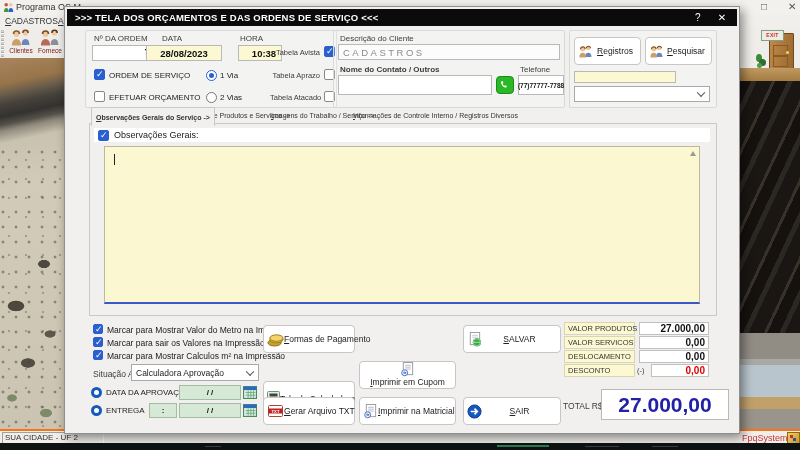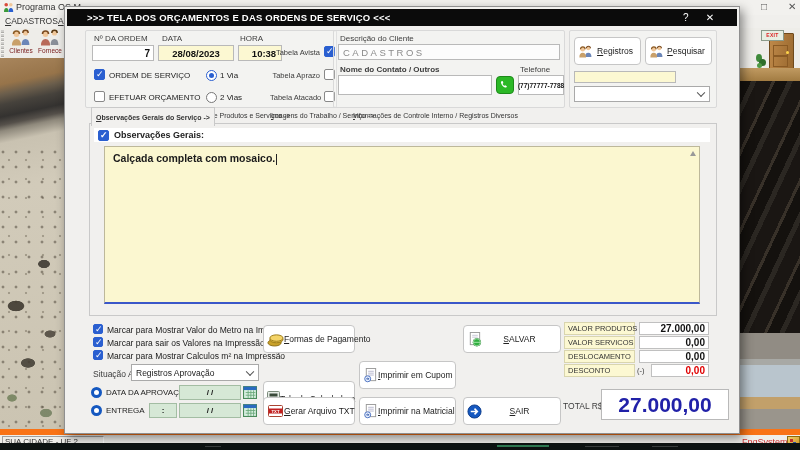--- a/index.html
+++ b/index.html
@@ -37,33 +37,33 @@
   .photo-left::after{content:"";position:absolute;left:0;top:90px;right:0;bottom:0;
     background-image:radial-gradient(circle at 3px 4px, rgba(70,62,50,.5) 1px, transparent 1.8px),
                      radial-gradient(circle at 9px 12px, rgba(90,82,66,.38) 1px, transparent 1.6px);
     background-size:13px 15px,17px 19px;}
   .photo-right{position:absolute;left:738px;top:68px;width:62px;height:361px;z-index:2;border-left:1px solid #cfcecb;box-sizing:border-box;}
   .gr-top{height:13px;background:linear-gradient(#c09a62,#a27c42);}
   .gr-dark{height:252px;background:repeating-linear-gradient(115deg,#14110e 0 11px,#2b2722 11px 16px,#1a1613 16px 30px,#383129 30px 33px);}
   .gr-bot{height:96px;background:linear-gradient(#918c84 0 26px,#a8a9a5 26px 32px,#b9c5cd 32px 64px,#c2a06a 64px 76px,#9a958c 76px 100%);}
 
   
-  .mw-statusbar{position:absolute;left:0;top:429px;width:800px;height:14px;background:#efeeea;border-top:6px solid #f97316;z-index:3;box-sizing:border-box;}
+  .mw-statusbar{position:absolute;left:0;top:429px;width:800px;height:14px;background:#efeeea;border-top:2px solid #f97316;z-index:3;box-sizing:border-box;}
   .status-cell{position:absolute;left:2px;top:1px;width:96px;height:11px;border:1px solid;border-color:#a0a0a0 #ffffff #ffffff #a0a0a0;font-size:8px;color:#333;line-height:10px;padding:0 2px;white-space:nowrap;overflow:hidden;}
   .status-brand{position:absolute;left:742px;top:2px;font-size:9px;color:#c33;}
   .status-icon{position:absolute;left:787px;top:1px;width:11px;height:11px;background:linear-gradient(135deg,#f4d06a,#c89020);border:1px solid #8a6a10;}
   .status-icon::before{content:"";position:absolute;left:2px;top:2px;width:3px;height:3px;background:#c03030;}
   .status-icon::after{content:"";position:absolute;left:5px;top:5px;width:3px;height:3px;background:#3050a0;}
   .taskbar{position:absolute;left:0;top:443px;width:800px;height:7px;background:#0d1312;z-index:4;}
   .tb-dash{position:absolute;background:#3a3f3e;height:1px;top:3px;}
   .tb-green{position:absolute;left:497px;top:2px;width:52px;height:2px;background:#2e7a52;}
 
   
   .dialog{position:absolute;left:64px;top:6px;width:674px;height:426px;background:#f1f0ee;border:1px solid #8f8f8f;box-shadow:3px 4px 10px rgba(0,0,0,.45);z-index:10;}
-  .dlg-title{position:absolute;left:2px;top:2px;right:2px;height:17px;background:#0b0b0b;color:#fff;display:flex;align-items:center;font-size:9.5px;font-weight:bold;padding:0 20px;letter-spacing:.2px;}
+  .dlg-title{position:absolute;left:2px;top:2px;right:2px;height:17px;background:#0b0b0b;color:#fff;display:flex;align-items:center;font-size:9.5px;font-weight:bold;padding:0 8px;letter-spacing:.2px;}
   .dlg-title .spacer{flex:1;}
   .dlg-btn{width:14px;text-align:center;font-size:10px;font-weight:normal;}
   .dlg-body{position:absolute;left:2px;top:20px;right:2px;bottom:2px;}
 
   
   .lbl{position:absolute;font-size:8px;color:#3c3c3c;white-space:nowrap;}
   .fld{position:absolute;background:#fff;border:1px solid #b9b9b9;font-size:10px;font-weight:bold;color:#111;display:flex;align-items:center;box-sizing:border-box;white-space:nowrap;}
   .fld.yellow{background:#fcf8d2;}
   .fld.green{background:#d6e8d6;border-color:#a3bda3;justify-content:center;font-size:8px;}
   .fld.right{justify-content:flex-end;padding-right:3px;}
@@ -80,21 +80,21 @@
   .btn .blabel{flex:1;text-align:center;white-space:nowrap;}
   .ak{display:inline-block;}
   .ak::first-letter{text-decoration:underline;}
   .dd{position:absolute;background:#fff;border:1px solid #a9a9a9;box-sizing:border-box;display:flex;align-items:center;font-size:8.5px;color:#222;padding-left:4px;}
   .chev{position:absolute;right:5px;top:50%;width:5px;height:5px;border-right:1.4px solid #555;border-bottom:1.4px solid #555;transform:translateY(-70%) rotate(45deg);}
 
   
   .tab{position:absolute;top:80px;height:16px;font-size:7px;color:#333;display:flex;align-items:center;padding:0 4px;white-space:nowrap;}
   .tab.active{height:18px;background:#f1f0ee;border:1px solid #c9c9c9;border-bottom:none;z-index:2;font-weight:bold;}
   .panel{position:absolute;left:22px;top:96px;width:628px;height:193px;border:1px solid #c9c9c9;background:#f1f0ee;box-sizing:border-box;}
-  .obs-strip{position:absolute;left:4px;top:4px;width:616px;height:14px;background:#fff;display:flex;align-items:center;font-weight:bold;}
+  .obs-strip{position:absolute;left:4px;top:4px;width:616px;height:14px;background:#fff;display:flex;align-items:center;}
   .obs-strip .cb{position:relative;margin:0 5px 0 4px;}
   .obs-label{font-size:9px;color:#222;}
   .textarea{position:absolute;left:14px;top:22px;width:596px;height:158px;background:#fbf7d0;border:1px solid #bdb89a;border-bottom:2px solid #3a57c9;box-sizing:border-box;padding:5px 8px;font-size:10.5px;font-weight:bold;color:#1a1a1a;}
   .caret{display:inline-block;width:1px;height:11px;background:#222;vertical-align:middle;margin-left:1px;}
   .scroll-up{position:absolute;right:3px;top:4px;width:0;height:0;border-left:3.5px solid transparent;border-right:3.5px solid transparent;border-bottom:5px solid #999;}
 
   
   .tlab{position:absolute;width:71px;height:13px;background:#fcf8d2;border:1px solid #d9d5ae;box-sizing:border-box;font-size:7.5px;color:#333;line-height:11px;padding-left:3px;white-space:nowrap;}
   .tval{position:absolute;width:70px;height:13px;background:#fff;border:1px solid #c0c0c0;box-sizing:border-box;font-size:10px;font-weight:bold;color:#111;text-align:right;padding-right:3px;line-height:11px;}
   .tval.red{color:#e00000;}
@@ -190,21 +190,21 @@
       <span class="spacer"></span>
       <span class="dlg-btn">?</span>
       <span class="dlg-btn" style="margin-left:10px;">✕</span>
     </div>
     <div class="dlg-body">
 
       <div class="group" style="left:18px;top:3px;width:252px;height:78px;">
         <span class="lbl" style="left:8px;top:3px;">Nº DA ORDEM</span>
         <div class="fld right" style="left:6px;top:14px;width:62px;height:16px;">7</div>
         <span class="lbl" style="left:76px;top:3px;">DATA</span>
-        <div class="fld yellow center" style="left:72px;top:14px;width:76px;height:16px;font-size:9.5px;">28/08/2023</div>
+        <div class="fld yellow center" style="left:60px;top:14px;width:76px;height:16px;font-size:9.5px;">28/08/2023</div>
         <span class="lbl" style="left:154px;top:3px;">HORA</span>
         <div class="fld yellow center" style="left:152px;top:14px;width:44px;height:16px;font-size:9.5px;padding-left:8px;">10:38</div>
         <span class="lbl" style="left:184px;top:17px;width:50px;text-align:right;font-size:7.5px;">Tabela Avista</span>
         <span class="cb on" style="left:238px;top:15px;"></span>
 
         <span class="cb on" style="left:8px;top:38px;"></span>
         <span class="lbl" style="left:23px;top:40px;font-size:8px;color:#222;">ORDEM DE SERVIÇO</span>
         <span class="radio on" style="left:120px;top:39px;"></span>
         <span class="lbl" style="left:134px;top:40px;color:#222;">1 Via</span>
         <span class="lbl" style="left:184px;top:40px;width:50px;text-align:right;font-size:7.5px;">Tabela Aprazo</span>
@@ -279,35 +279,35 @@
       <div class="tab" style="left:282px;">
           <span class="ak">Informações de Controle Interno / Registros Diversos</span>
         </div>
 
       <div class="panel">
         <div class="obs-strip">
           <span class="cb on"></span>
           <span class="obs-label">Observações Gerais:</span>
         </div>
         <div class="textarea">
-          <span>Calçada completa com mosaico.</span><span class="caret"></span>
+          <span class="caret"></span>
           <span class="scroll-up"></span>
         </div>
       </div>
 
       <span class="cb on" style="left:26px;top:297px;width:10px;height:10px;"></span>
       <span class="lbl" style="left:40px;top:298px;font-size:8.5px;color:#1a1a1a;">Marcar para Mostrar Valor do Metro na Impressão</span>
       <span class="cb on" style="left:26px;top:310px;width:10px;height:10px;"></span>
       <span class="lbl" style="left:40px;top:311px;font-size:8.5px;color:#1a1a1a;">Marcar para sair os Valores na Impressão</span>
       <span class="cb on" style="left:26px;top:323px;width:10px;height:10px;"></span>
       <span class="lbl" style="left:40px;top:324px;font-size:8.5px;color:#1a1a1a;">Marcar para Mostrar Calculos m² na Impressão</span>
 
       <span class="lbl" style="left:26px;top:342px;font-size:8.5px;">Situação Atual</span>
       <div class="dd" style="left:64px;top:337px;width:128px;height:17px;">
-        <span>Registros Aprovação</span>
+        <span>Calculadora Aprovação</span>
         <span class="chev"></span>
       </div>
 
       <span class="bullet" style="left:24px;top:360px;"></span>
       <span class="lbl" style="left:39px;top:361px;color:#222;">DATA DA APROVAÇÃO</span>
       <div class="fld green" style="left:112px;top:358px;width:62px;height:15px;">/    /</div>
       <div class="abs" style="left:176px;top:358px;">
         <svg width="14" height="14" viewBox="0 0 13 13">
             <rect x="0.5" y="1.5" width="12" height="11" fill="#d8efe0" stroke="#4a8a5a"></rect>
             <rect x="0.5" y="1.5" width="12" height="3.2" fill="#2a6ac0"></rect>
@@ -358,21 +358,21 @@
         <span>
           <svg width="17" height="14" viewBox="0 0 17 14">
               <rect x="1.5" y="1.5" width="14" height="11" rx="1" fill="#fff" stroke="#aa4433"></rect>
               <rect x="1.5" y="4.5" width="14" height="5" fill="#c22020"></rect>
               <text x="8.5" y="8.6" font-size="4.2" font-weight="bold" fill="#fff" text-anchor="middle" font-family="Liberation Sans, sans-serif">TXT</text>
             </svg>
         </span>
         <span class="blabel ak">Gerar Arquivo TXT</span>
       </div>
 
-      <div class="btn" style="left:292px;top:334px;width:97px;height:28px;">
+      <div class="btn" style="left:292px;top:334px;width:97px;height:28px;flex-direction:column;">
         <span>
           <svg width="15" height="15" viewBox="0 0 16 16">
               <rect x="3.5" y="0.5" width="10" height="13" fill="#fff" stroke="#999"></rect>
               <path d="M5.5 3.5 h6 M5.5 5.5 h6 M5.5 7.5 h6" stroke="#b0b0c8" stroke-width="0.9"></path>
               <circle cx="5" cy="11.5" r="3.2" fill="#e8f0ff" stroke="#4a70c0"></circle>
               <path d="M3.4 11.5 h2.6 M5 10.3 l1.2 1.2 -1.2 1.2" stroke="#2a50a0" stroke-width="0.9" fill="none"></path>
             </svg>
         </span>
         <span class="blabel ak">Imprimir em Cupom</span>
       </div>

